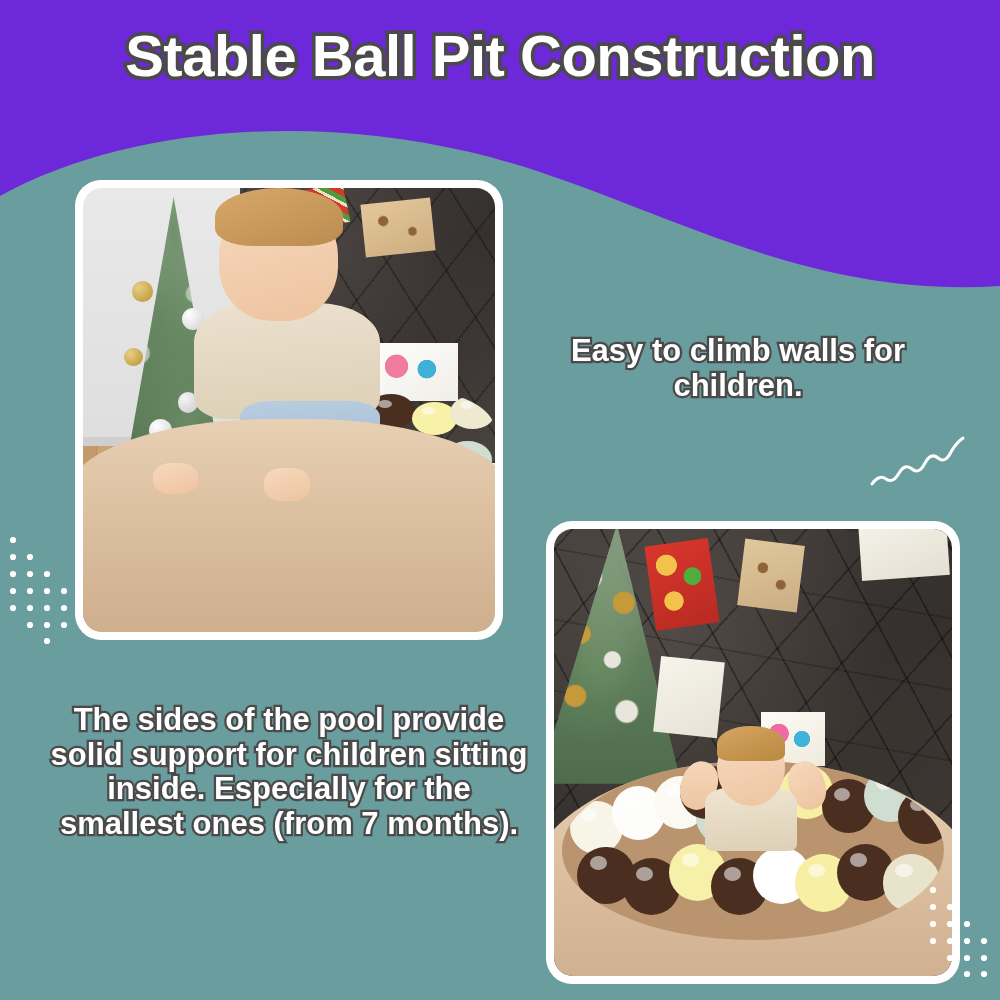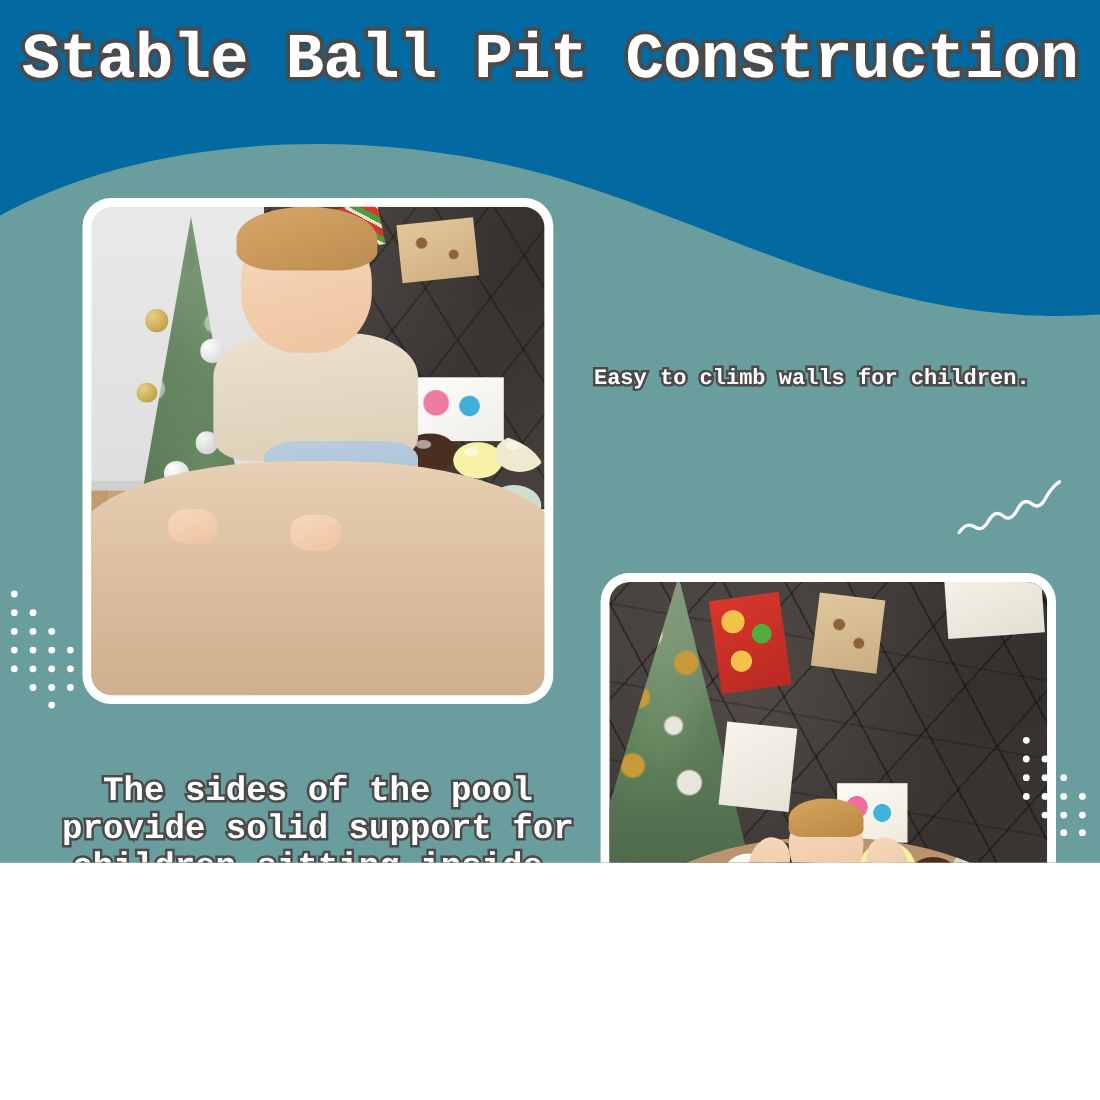--- a/index.html
+++ b/index.html
@@ -5,24 +5,23 @@
   * { margin:0; padding:0; box-sizing:border-box; }
   html,body { width:1000px; height:1000px; }
   body {
     font-family:"Liberation Sans", sans-serif;
     background:#ffffff;
     position:relative;
     overflow:hidden;
   }
   #infographic {
     position:absolute; inset:0;
-    width:1000px; height:784px;
-    background:#0369a1;
+    width:1000px; height:1000px;
+    background:#6d28d9;
     overflow:hidden;
-    font-family:Liberation Mono, monospace;
   }
   
   .wave-bg { position:absolute; left:0; top:0; width:1000px; height:1000px; }
   .wave-bg svg { display:block; width:1000px; height:1000px; }
 
   
   .title-wrap {
     position:absolute; left:0; top:26px; width:1000px;
     text-align:center; z-index:12;
   }
@@ -270,21 +269,21 @@
   .copy {
     position:absolute;
     z-index:11;
     color:#ffffff;
     font-weight:bold;
     -webkit-text-stroke:4.5px #4a4a4a;
     paint-order:stroke fill;
     text-align:center;
     line-height:1.12;
   }
-  #copy-right { left:508px; top:334px; width:460px; font-size:20px; }
+  #copy-right { left:508px; top:334px; width:460px; font-size:31px; }
   #copy-left  { left:42px;  top:703px; width:494px; font-size:31px; }
 
   
   .deco { position:absolute; z-index:10; }
   #dots-left  { left:6px;  top:533px; }
   #dots-right { right:6px; bottom:18px; }
   #squiggle   { left:868px; top:432px; }
 </style>
 </head>
 <body>

